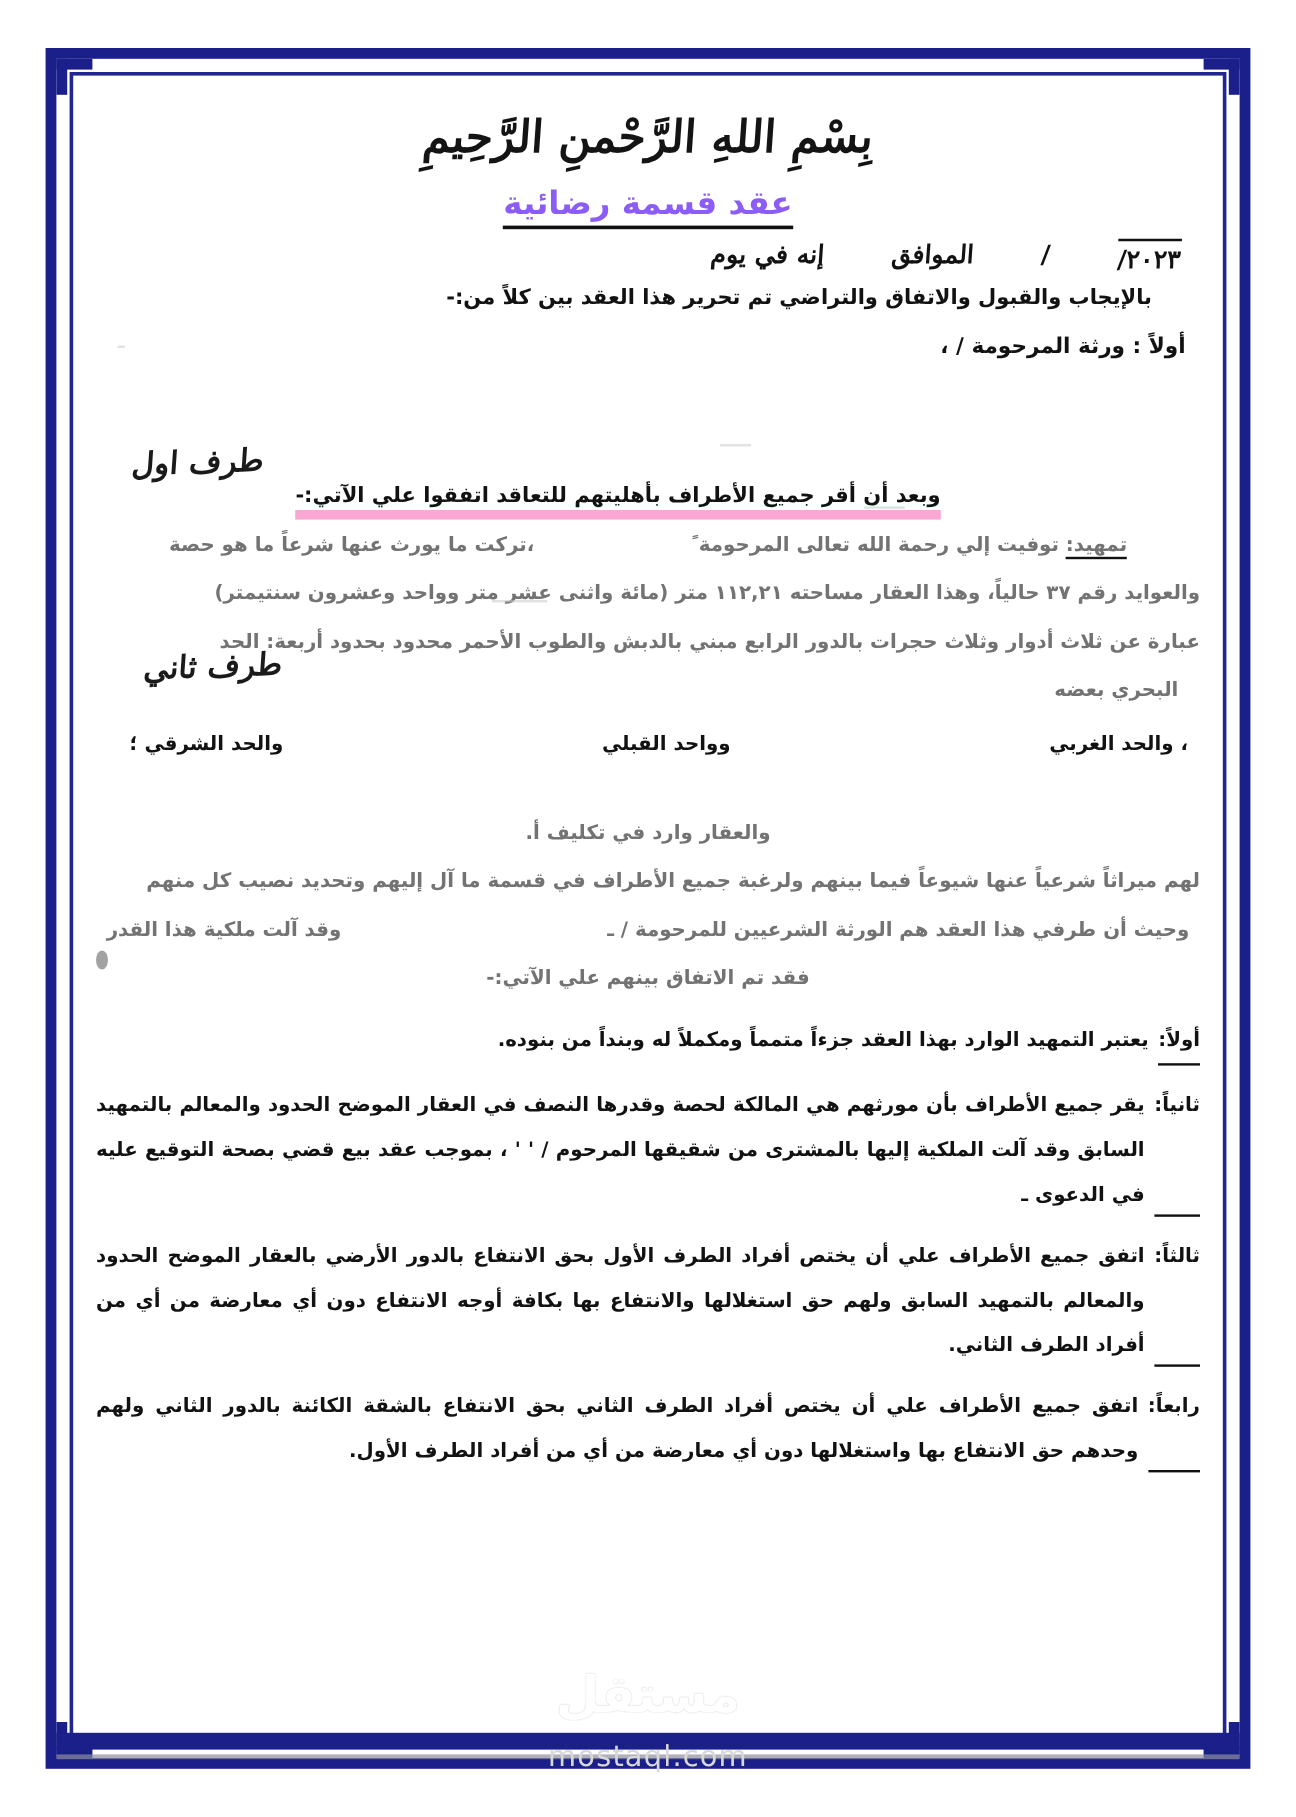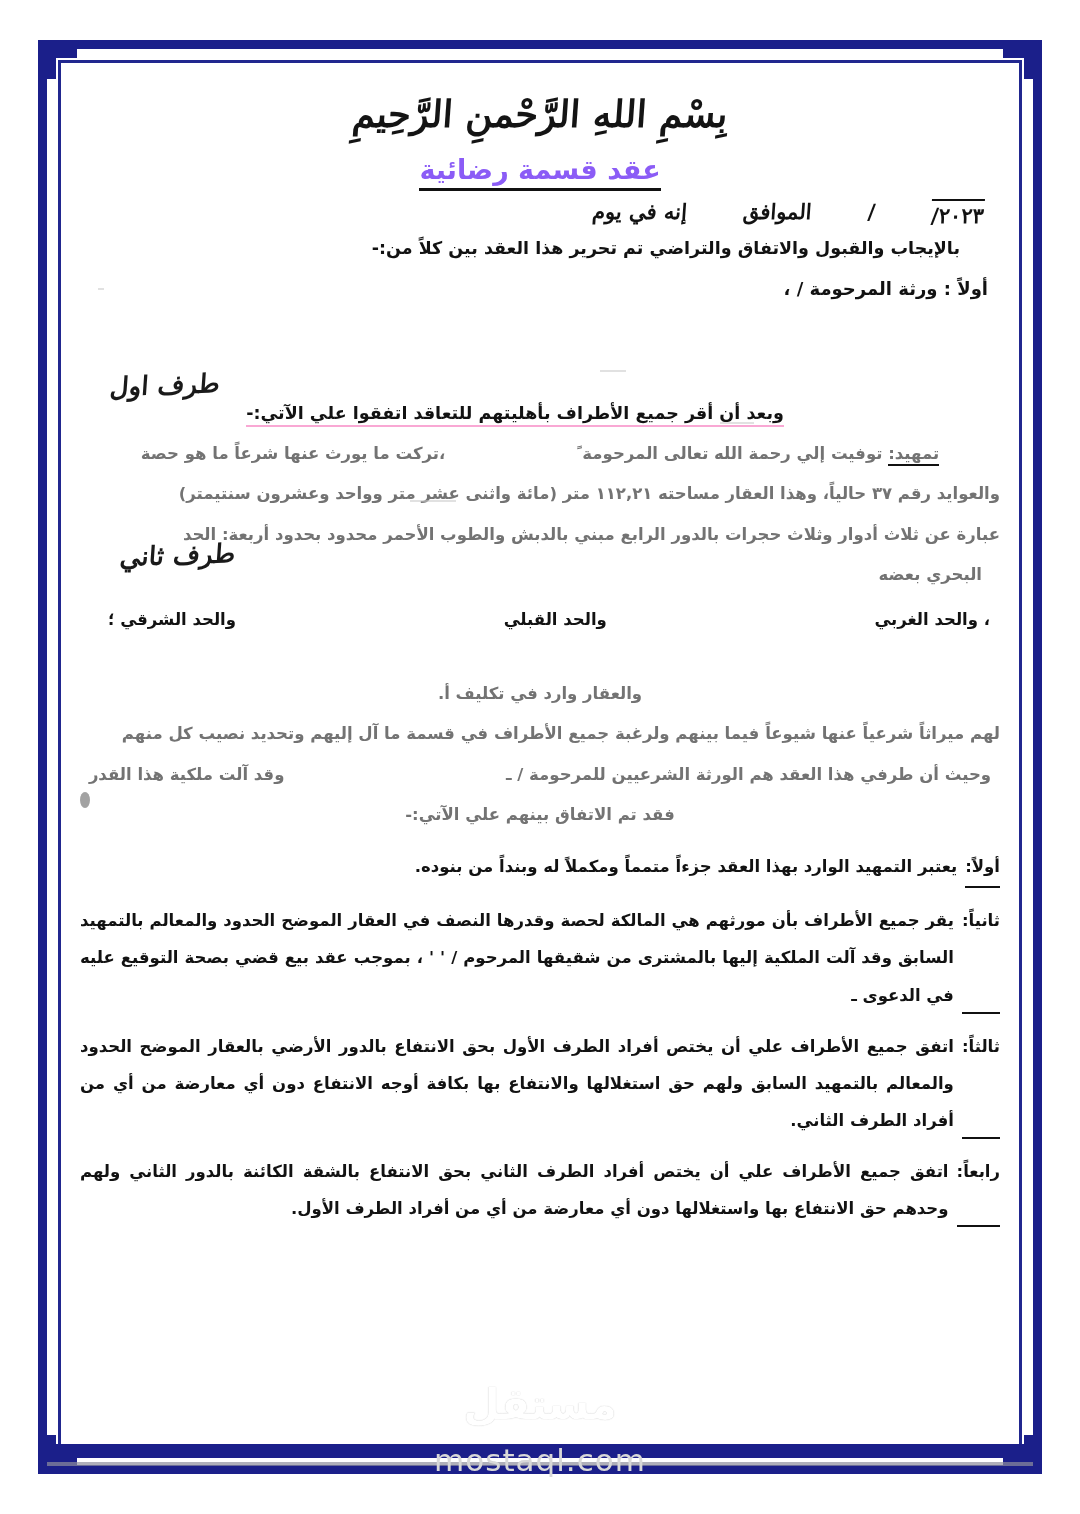--- a/index.html
+++ b/index.html
@@ -129,21 +129,21 @@
   #hand-first  { left: 30px;  top: 300px; }
   #hand-second { left: 40px;  top: 470px; }
 
   .agree-line {
     margin-top: 104px;
     font-size: 17.5px;
     font-weight: 700;
     text-align: center;
     padding-right: 50px;
   }
-  .agree-line span.u { border-bottom: 2px solid #f9a8d4; padding-bottom: 2px; }
+  .agree-line span.u { border-bottom: 8px solid #f9a8d4; padding-bottom: 2px; }
 
   .body-block { margin-top: 12px; }
 
   p.para {
     font-size: 16.5px;
     font-weight: 700;
     line-height: 2.32;
     margin: 0 0 2px 0;
     text-align: justify;
     text-justify: inter-word;
@@ -202,21 +202,21 @@
     font-size: 42px;
     font-weight: 700;
     color: #ffffff;
     text-shadow: 0 0 1px rgba(170,170,170,.9);
     letter-spacing: 2px;
     line-height: 1;
     opacity: .92;
   }
   #watermark .wm-en {
     font-family: "DejaVu Sans", sans-serif;
-    font-size: 31px;
+    font-size: 24px;
     font-weight: 400;
     color: #d8d8d8;
     letter-spacing: 1px;
     margin-top: 16px;
     direction: ltr;
   }
   #wm-band {
     position: absolute;
     left: 47px;
     right: 47px;
@@ -284,21 +284,21 @@
 
 
       <p class="para">والعوايد رقم ٣٧ حالياً، وهذا العقار مساحته ١١٢,٢١ متر (مائة واثنى عشر متر وواحد وعشرون سنتيمتر)</p>
 
       <p class="para">عبارة عن ثلاث أدوار وثلاث حجرات بالدور الرابع مبني بالدبش والطوب الأحمر محدود بحدود أربعة: الحد</p>
 
       <p class="para indent">البحري بعضه</p>
 
       <div class="bounds-row">
         <span>، والحد الغربي</span>
-        <span>والحد القبلي</span>
+        <span>وواحد القبلي</span>
         <span>والحد الشرقي ؛</span>
       </div>
 
       <p class="para center" style="margin-top:46px;">والعقار وارد في تكليف أ.</p>
 
       <p class="para">لهم ميراثاً شرعياً عنها شيوعاً فيما بينهم ولرغبة جميع الأطراف في قسمة ما آل إليهم وتحديد نصيب كل منهم</p>
 
       <p class="para center">
         <span>وحيث أن طرفي هذا العقد هم الورثة الشرعيين للمرحومة / ـ</span>
         <span class="gapfill-lg"></span>

